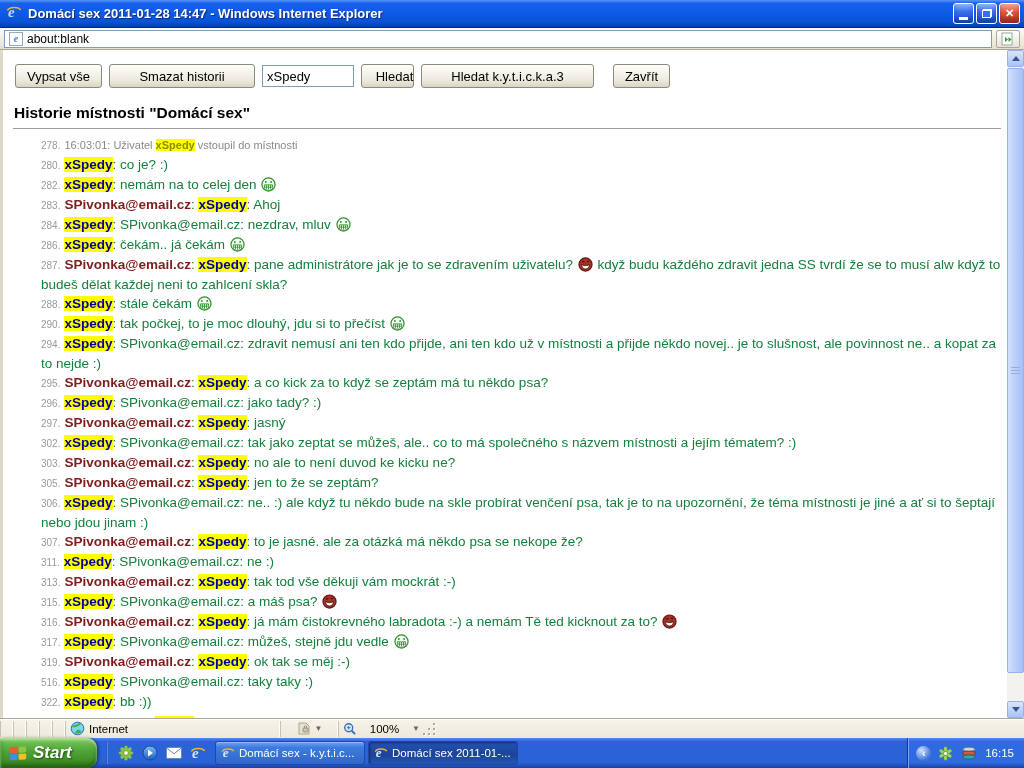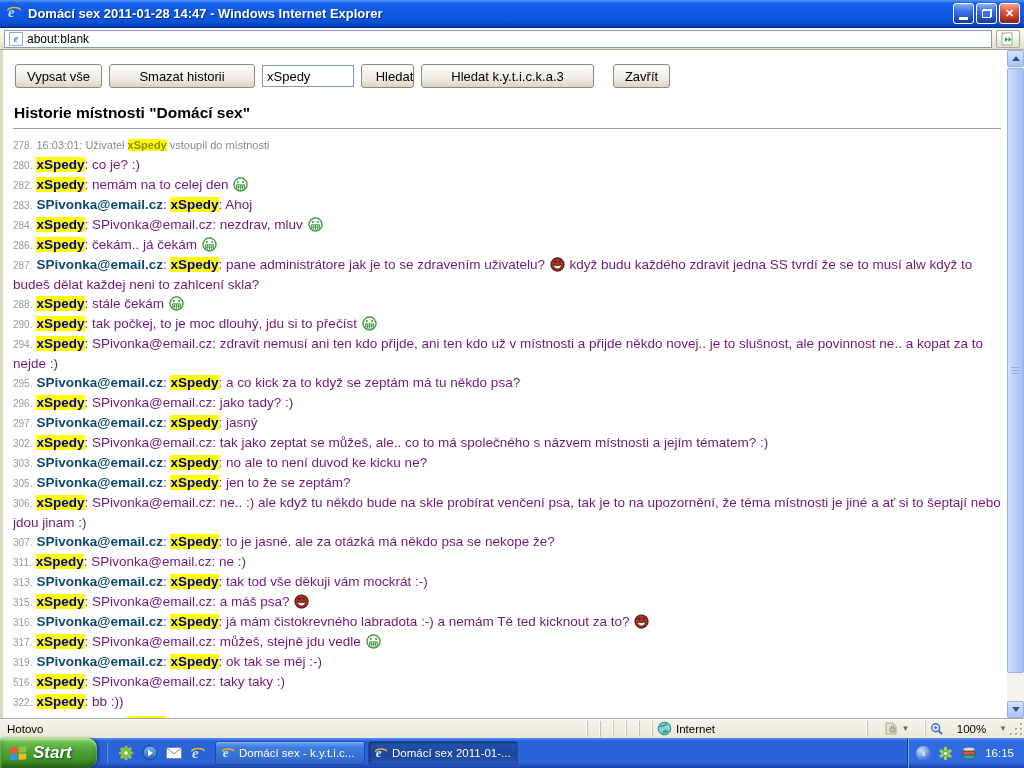--- a/index.html
+++ b/index.html
@@ -55,27 +55,27 @@
     display:flex; align-items:center; justify-content:center; cursor:default; }
   .btn.w-vypsat { width:87px; } .btn.w-smazat { width:146px; } .btn.w-hledat { width:53px;padding-left:24px; }
   .btn.w-hledatk { width:173px; } .btn.w-zavrit { width:57px; margin-left:12px; }
   .search-input { width:92px; height:22px; border:1px solid #7f9db9; font-size:13px; padding:1px 4px;
     font-family:"Liberation Sans",sans-serif; }
   .heading { margin:16px 0 6px 1px; font-size:15.5px; font-weight:bold; color:#000; }
   .divider { border:none; border-top:1px solid #9e9e9e; margin:6px 2px 6px 0; }
 
   
   .chat { font-size:13.5px; line-height:19px; }
-  .line { white-space:normal; }
+  .line { white-space:normal;margin-left:28px; }
   .num { color:#9a9a9a; font-size:10px; margin-right:4px; }
   .sys { color:#8a8a8a; font-size:11px; }
   .hl  { color:#8c8c00; background:#ffff00; font-weight:bold; font-size:11px; }
   .me  { color:#000099; background:#ffff00; font-weight:bold; }
-  .other { color:#0c4a6e; font-weight:bold; }
-  .txt { color:#701a75; }
+  .other { color:#7f1d1d; font-weight:bold; }
+  .txt { color:#15803d; }
   .emo { display:inline-block; vertical-align:-3px; margin:0 1px; line-height:0; }
 
   
   .statusbar { height:20px; flex:0 0 20px; background:linear-gradient(180deg,#f6f4ea,#ece9d8);
     border-top:1px solid #aca899; box-shadow:inset 0 1px 0 #fff; display:flex; align-items:center;
     font-size:11.5px; color:#000; }
   .st-left { flex:1; padding-left:7px; }
   .st-pane { height:16px; border-left:1px solid #c6c2b2; box-shadow:-1px 0 0 #fff; display:flex;
     align-items:center; gap:4px; padding:0 4px; }
   .st-mini { width:13px; padding:0; }
@@ -257,21 +257,20 @@
             <span class="sb-grip"></span>
           </div>
       </div>
       <div class="sb-btn">
           <span class="tri-down"></span>
         </div>
     </div>
   </div>
 
   <div class="statusbar">
-    <span class="st-left">Hotovo</span>
     <span class="st-pane st-mini"></span>
     <span class="st-pane st-mini"></span>
     <span class="st-pane st-mini"></span>
     <span class="st-pane st-mini"></span>
     <span class="st-pane st-mini"></span>
     <span class="st-pane st-zone">
       <svg width="15" height="15" viewBox="0 0 16 16">
           <circle cx="8" cy="8" r="6.7" fill="#7fd4f2" stroke="#1c6ab0"></circle>
           <path d="M2.2 6c2-2.8 5-1.6 6.4-3.2 1-1 2.6-.6 3.4.4-2 .4-2 2-4.2 2.6C5.4 6.4 4 7.6 2.2 6z" fill="#3faf4e"></path>
           <path d="M5 13.4c.2-2 1.8-2.2 2.4-3.6.6-1.2 2.4-1 3.2 0 .8 1.2 2 .8 2.6-.2-1 2.6-3.2 4-6.2 3.8z" fill="#3faf4e"></path>

